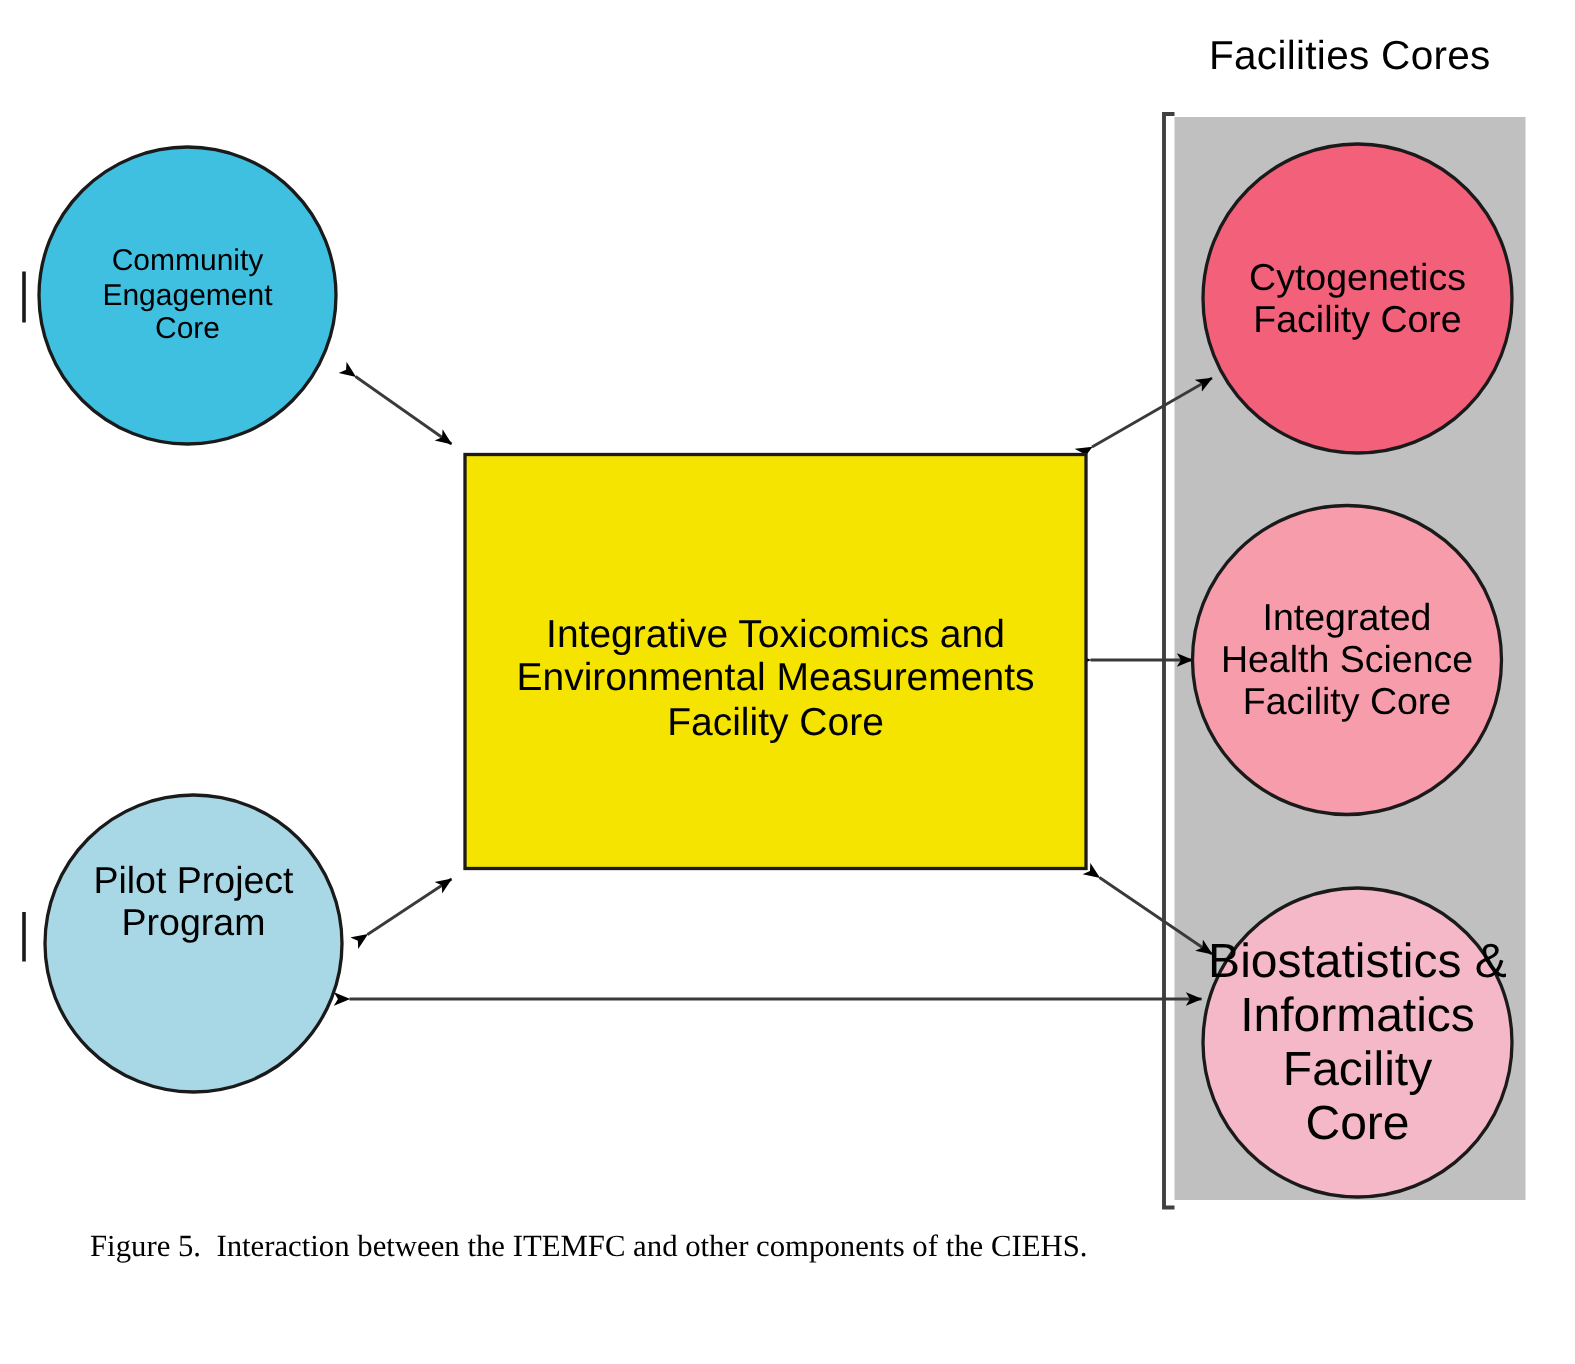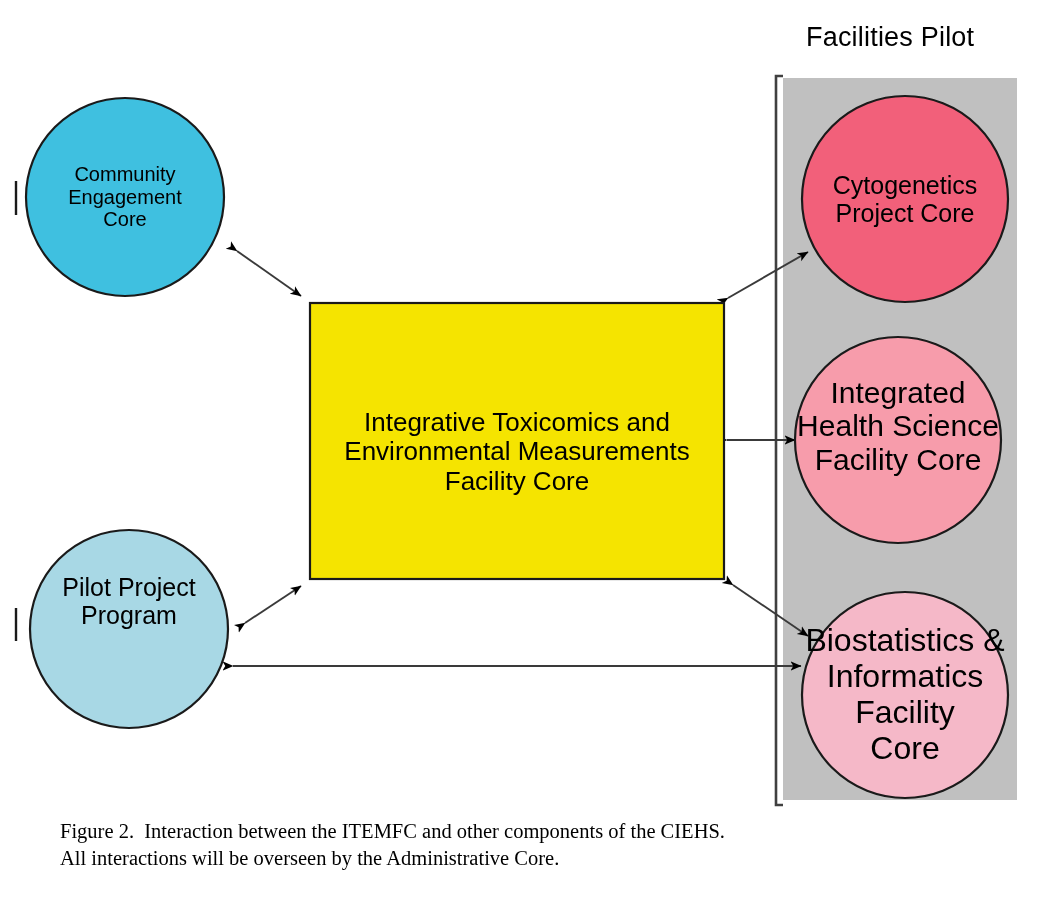--- a/index.html
+++ b/index.html
@@ -57,21 +57,21 @@
     line-height: 1.33;
     color: #000000;
   }
   .caption div { white-space: pre; }
 </style>
 </head>
 <body>
 
 <div id="canvas">
 
-  <div class="panel-title">Facilities Pilot</div>
+  <div class="panel-title">Facilities Cores</div>
 
   <svg id="svg-layer" viewBox="0 0 1050 909" xmlns="http://www.w3.org/2000/svg">
     <defs>
       <marker id="ah" markerWidth="13" markerHeight="13" refX="10.5" refY="5" orient="auto" markerUnits="userSpaceOnUse">
         <path d="M0,0.4 L11,5 L0,9.6 L2.8,5 Z" fill="#000000"></path>
       </marker>
       <marker id="ahs" markerWidth="13" markerHeight="13" refX="10.5" refY="5" orient="auto" markerUnits="userSpaceOnUse">
         <path d="M0,0.4 L11,5 L0,9.6 L2.8,5 Z" fill="#000000"></path>
       </marker>
     </defs>
@@ -106,28 +106,27 @@
   <div id="labels">
       <div class="node-label" style="left: 310px; top: 314px; width: 414px; height: 276px; font-size: 26px;">Integrative Toxicomics and
 Environmental Measurements
 Facility Core</div>
       <div class="node-label" style="left: 11px; top: 98px; width: 228px; height: 198px; font-size: 20px;">Community
 Engagement
 Core</div>
       <div class="node-label" style="left: 15px; top: 502px; width: 228px; height: 198px; font-size: 25px;">Pilot Project
 Program</div>
       <div class="node-label" style="left: 787px; top: 96px; width: 236px; height: 206px; font-size: 25px;">Cytogenetics
-Project Core</div>
-      <div class="node-label" style="left: 780px; top: 323px; width: 236px; height: 206px; font-size: 30px;">Integrated
+Facility Core</div>
+      <div class="node-label" style="left: 780px; top: 337px; width: 236px; height: 206px; font-size: 25px;">Integrated
 Health Science
 Facility Core</div>
       <div class="node-label" style="left: 787px; top: 592px; width: 236px; height: 206px; font-size: 32px;">Biostatistics &amp;
 Informatics
 Facility
 Core</div>
     </div>
 
   <div class="caption">
-    <div>Figure 2.  Interaction between the ITEMFC and other components of the CIEHS.</div>
-    <div>All interactions will be overseen by the Administrative Core.</div>
+    <div>Figure 5.  Interaction between the ITEMFC and other components of the CIEHS.</div>
   </div>
 
 </div>
 
 </body></html>

